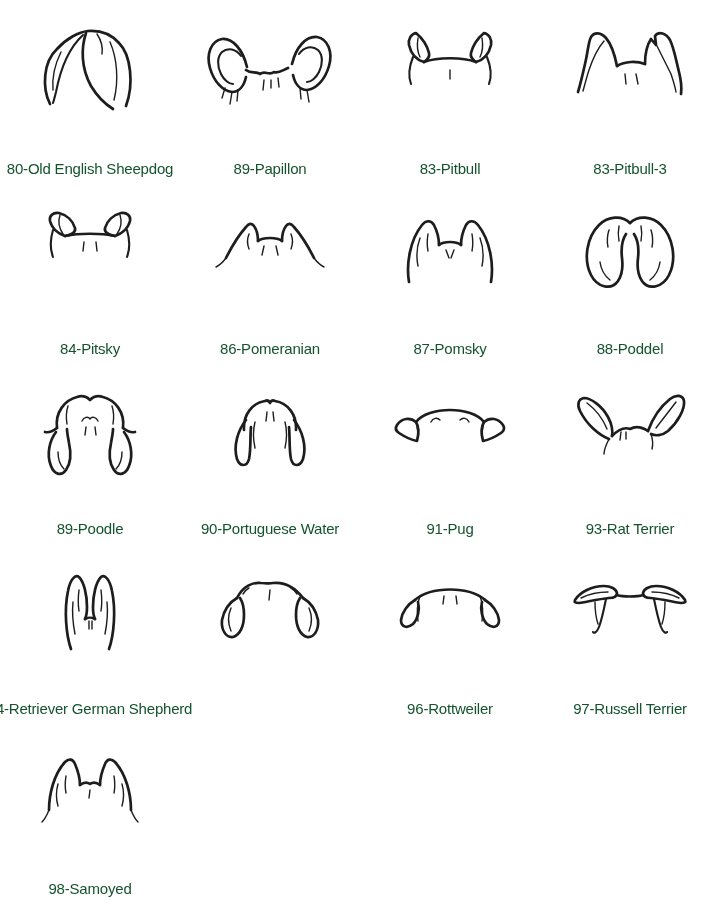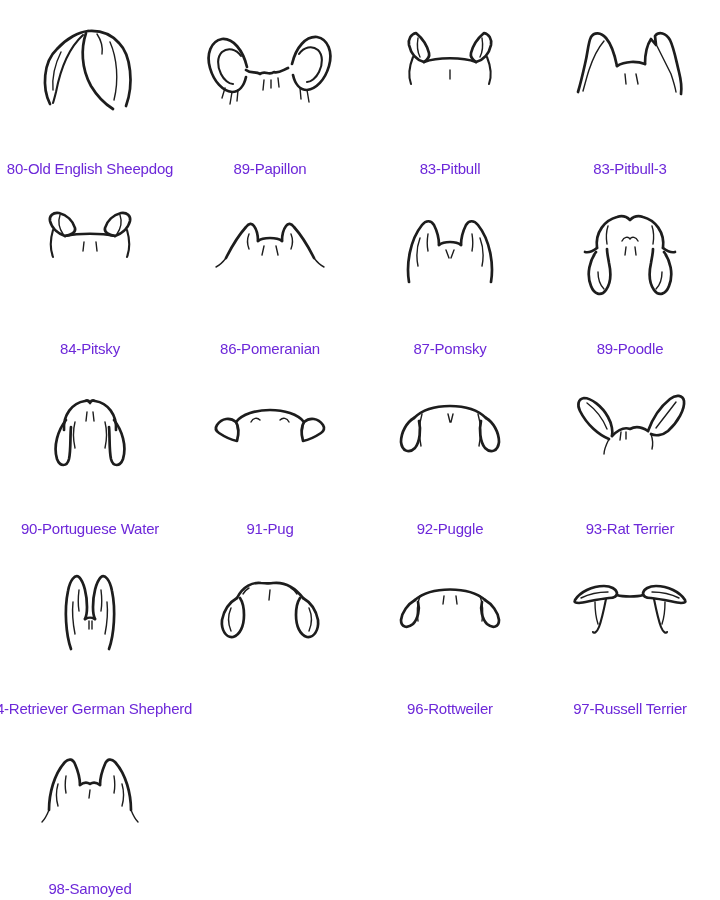--- a/index.html
+++ b/index.html
@@ -27,21 +27,21 @@
     width: 170px;
     height: 125px;
   }
   figcaption.ear-label {
     position: absolute;
     bottom: 3px;
     left: 50%;
     transform: translateX(-50%);
     font-size: 15px;
     letter-spacing: -0.2px;
-    color: #6d28d9;
+    color: #14532d;
     white-space: nowrap;
     text-align: center;
   }
   
   .o, .m, .d { fill: none; stroke: #1d1d1d; stroke-linecap: round; stroke-linejoin: round; }
   .o { stroke-width: 2.7; }
   .m { stroke-width: 2.1; }
   .d { stroke-width: 1.4; }
 </style>
 </head>
@@ -140,20 +140,33 @@
         <path class="o" d="M 96 53 C 96 47, 98 39, 101 33 C 104 28, 109 28, 113 33 C 125 48, 129 72, 126 90"></path>
         <path class="d" d="M 55 46 C 52 54, 51 64, 53 74"></path>
         <path class="d" d="M 63 42 C 62 48, 62 54, 63 59"></path>
         <path class="d" d="M 115 46 C 118 54, 119 64, 117 74"></path>
         <path class="d" d="M 107 42 C 108 48, 108 54, 107 59"></path>
         <path class="d" d="M 81 58 L 84 66 M 89 58 L 86 66"></path>
       </svg>
       <figcaption class="ear-label">87-Pomsky</figcaption>
     </figure>
 
+    <figure class="cell">
+      <svg viewBox="0 0 170 125" aria-hidden="true">
+        <path class="o" d="M 85 31 C 77 23, 63 24, 54 33 C 42 45, 38 67, 46 83 C 52 95, 66 99, 73 89 C 77 83, 78 74, 77 66 C 76 57, 77 48, 81 42"></path>
+        <path class="o" d="M 85 31 C 93 23, 107 24, 116 33 C 128 45, 132 67, 124 83 C 118 95, 104 99, 97 89 C 93 83, 92 74, 93 66 C 94 57, 93 48, 89 42"></path>
+        <path class="d" d="M 64 38 C 62 44, 62 50, 63 55"></path>
+        <path class="d" d="M 74 34 C 73 39, 73 44, 74 49"></path>
+        <path class="d" d="M 55 70 C 56 78, 60 84, 65 88"></path>
+        <path class="d" d="M 106 38 C 108 44, 108 50, 107 55"></path>
+        <path class="d" d="M 96 34 C 97 39, 97 44, 96 49"></path>
+        <path class="d" d="M 115 70 C 114 78, 110 84, 105 88"></path>
+      </svg>
+      <figcaption class="ear-label">88-Poddel</figcaption>
+    </figure>
 
     <figure class="cell">
       <svg viewBox="0 0 170 125" aria-hidden="true">
         <path class="o" d="M 52 56 C 50 40, 60 28, 72 25 C 78 23, 82 25, 85 28 C 88 25, 92 23, 98 25 C 110 28, 120 40, 118 56"></path>
         <path class="o" d="M 52 56 C 48 59, 44 61, 40 60"></path>
         <path class="o" d="M 118 56 C 122 59, 126 61, 130 60"></path>
         <path class="o" d="M 51 60 C 45 68, 41 82, 46 94 C 49 102, 56 105, 61 98 C 66 91, 66 80, 64 71 C 63 65, 62 61, 62 57"></path>
         <path class="o" d="M 119 60 C 125 68, 129 82, 124 94 C 121 102, 114 105, 109 98 C 104 91, 104 80, 106 71 C 107 65, 108 61, 108 57"></path>
         <path class="d" d="M 77 49 C 79 45, 83 44, 85 47 M 85 47 C 87 44, 91 45, 93 49"></path>
         <path class="d" d="M 81 55 L 80 63 M 90 55 L 91 63"></path>
@@ -183,31 +196,20 @@
         <path class="o" d="M 51 50 C 45 45, 37 46, 32 53 C 30 56, 31 59, 34 61 C 40 65, 47 68, 52 69 C 54 62, 54 55, 51 50"></path>
         <path class="d" d="M 51 50 C 53 56, 53 63, 52 69"></path>
         <path class="o" d="M 119 50 C 125 45, 133 46, 138 53 C 140 56, 139 59, 136 61 C 130 65, 123 68, 118 69 C 116 62, 116 55, 119 50"></path>
         <path class="d" d="M 119 50 C 117 56, 117 63, 118 69"></path>
         <path class="d" d="M 66 50 C 68 46, 72 45, 75 48"></path>
         <path class="d" d="M 95 48 C 98 45, 102 46, 104 50"></path>
       </svg>
       <figcaption class="ear-label">91-Pug</figcaption>
     </figure>
 
-    <figure class="cell">
-      <svg viewBox="0 0 170 125" aria-hidden="true">
-        <path class="o" d="M 49 46 C 65 30, 105 30, 121 46"></path>
-        <path class="o" d="M 49 46 C 42 50, 36 60, 36 70 C 37 79, 44 82, 50 76 C 55 70, 56 57, 54 49"></path>
-        <path class="d" d="M 57 42 C 54 52, 54 64, 56 74"></path>
-        <path class="o" d="M 121 46 C 128 50, 134 60, 134 70 C 133 79, 126 82, 120 76 C 115 70, 114 57, 116 49"></path>
-        <path class="d" d="M 113 42 C 116 52, 116 64, 114 74"></path>
-        <path class="d" d="M 83 42 L 85 50 M 88 42 L 86 50"></path>
-      </svg>
-      <figcaption class="ear-label">92-Puggle</figcaption>
-    </figure>
 
     <figure class="cell">
       <svg viewBox="0 0 170 125" aria-hidden="true">
         <path class="o" d="M 64 67 C 54 63, 42 53, 35 39 C 32 33, 33 27, 39 26 C 46 26, 57 34, 63 45 C 67 52, 68 60, 67 64"></path>
         <path class="d" d="M 42 31 C 50 37, 58 47, 62 57"></path>
         <path class="o" d="M 67 64 C 73 58, 80 55, 85 57 C 90 54, 97 55, 103 59"></path>
         <path class="o" d="M 103 59 C 107 48, 115 35, 125 27 C 131 22, 138 23, 139 29 C 140 37, 133 50, 123 59 C 117 64, 110 64, 106 62"></path>
         <path class="d" d="M 131 30 C 125 38, 117 48, 111 56"></path>
         <path class="d" d="M 64 67 C 61 73, 59 78, 59 82"></path>
         <path class="d" d="M 106 62 C 108 68, 108 73, 107 77"></path>

